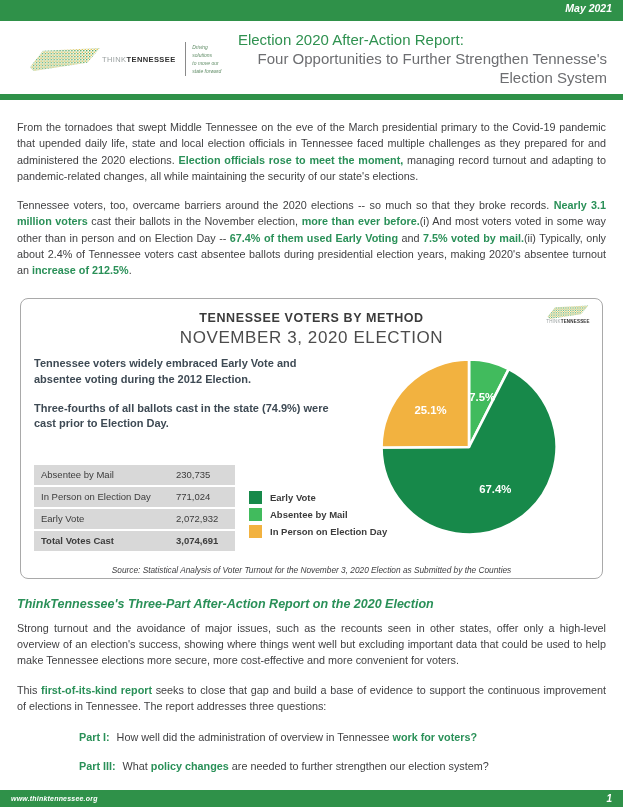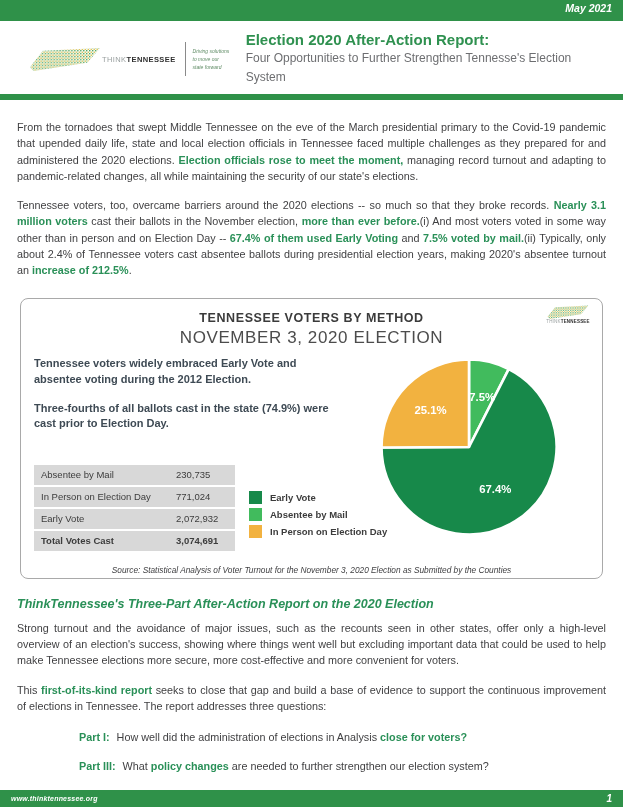--- a/index.html
+++ b/index.html
@@ -12,22 +12,22 @@
     line-height:17px;padding-right:11px;font-size:10.5px;font-weight:bold;font-style:italic;}
   
   .header{display:flex;align-items:center;padding:9px 16px 5px;}
   .logo-block{display:flex;align-items:center;margin-left:12px;}
   .logo-text{font-size:7.5px;letter-spacing:.4px;margin-top:1px;white-space:nowrap;}
   .lt-think{color:#9aa0a0;}
   .lt-tenn{color:#2f2f2f;font-weight:bold;}
   .logo-sep{width:1px;height:34px;background:#8a8a8a;margin:0 7px 0 9px;}
   .tagline{font-size:5px;font-style:italic;color:#5d8a63;line-height:1.6;width:42px;}
   .title-block{margin-left:12px;}
-  .title-line1{font-size:15px;font-weight:bold;color:#2F9150;line-height:19px;}
-  .title-line2{font-size:12px;color:#6d6e71;line-height:19px;}
+  .title-line1{font-size:15px;font-weight:normal;color:#2F9150;line-height:19px;}
+  .title-line2{font-size:15px;color:#6d6e71;line-height:19px;text-align:right;}
   .green-band{height:6px;background:#2F9149;margin-top:2px;}
   
   .main{padding:0 17px;}
   .body-p{margin:13px 0 0;font-size:10.8px;line-height:16.3px;text-align:justify;}
   .body-p.first{margin-top:19px;}
   .green{color:#2A9058;font-weight:bold;}
   
   .chart-box{position:relative;margin:19px 3px 0;height:279px;background:#fff;
     border:1.5px solid #a9a9a9;border-radius:8px;}
   .box-title{text-align:center;margin-top:12px;font-size:12.5px;font-weight:bold;
@@ -185,21 +185,21 @@
 
       <div class="source">Source: Statistical Analysis of Voter Turnout for the November 3, 2020 Election as Submitted by the Counties</div>
     </div>
 
     <h3 class="section-heading">ThinkTennessee's Three-Part After-Action Report on the 2020 Election</h3>
 
     <p class="body-p" style="margin-top:9px;">Strong turnout and the avoidance of major issues, such as the recounts seen in other states, offer only a high-level overview of an election's success, showing where things went well but excluding important data that could be used to help make Tennessee elections more secure, more cost-effective and more convenient for voters.</p>
 
     <p class="body-p"><span>This </span><span class="green">first-of-its-kind report</span><span> seeks to close that gap and build a base of evidence to support the continuous improvement of elections in Tennessee. The report addresses three questions:</span></p>
 
-    <div class="part-line"><span class="part-label">Part I:</span><span>How well did the administration of elections in Analysis </span><span class="green">close for voters?</span><span></span></div>
+    <div class="part-line"><span class="part-label">Part I:</span><span>How well did the administration of overview in Tennessee </span><span class="green">work for voters?</span><span></span></div>
 
     <div class="part-line"><span class="part-label">Part III:</span><span>What </span><span class="green">policy changes</span><span> are needed to further strengthen our election system?</span></div>
 
     <div class="part-line"><span class="part-label">Part II:</span><span>What </span><span class="green">questions and challenges</span><span> did voters have when trying to cast their ballots?</span></div>
 
   </div>
 
   <div class="footer">
     <span class="footer-url">www.thinktennessee.org</span>
     <span class="footer-page">1</span>

